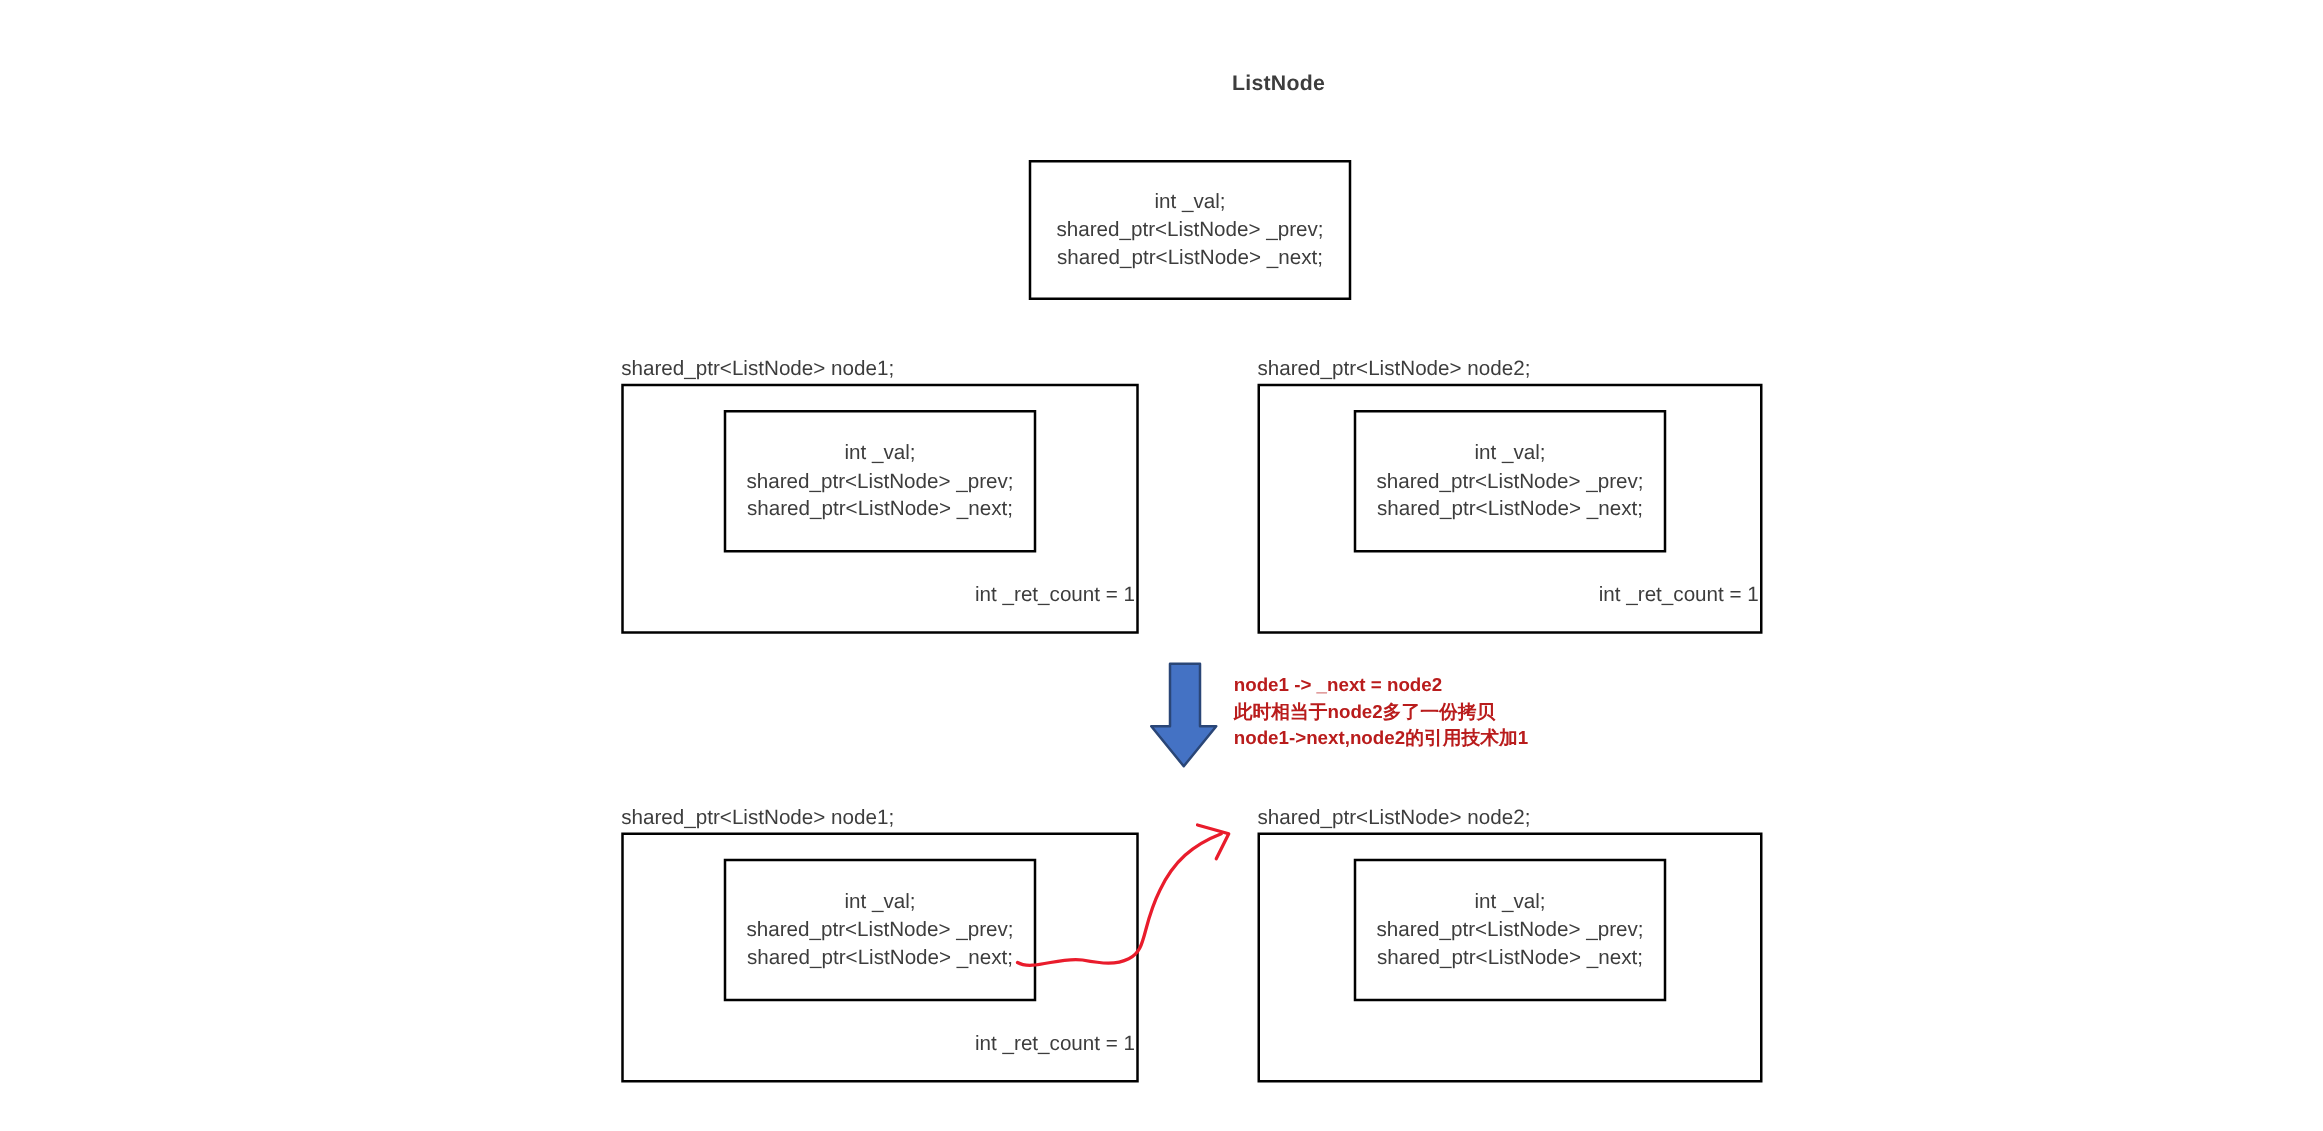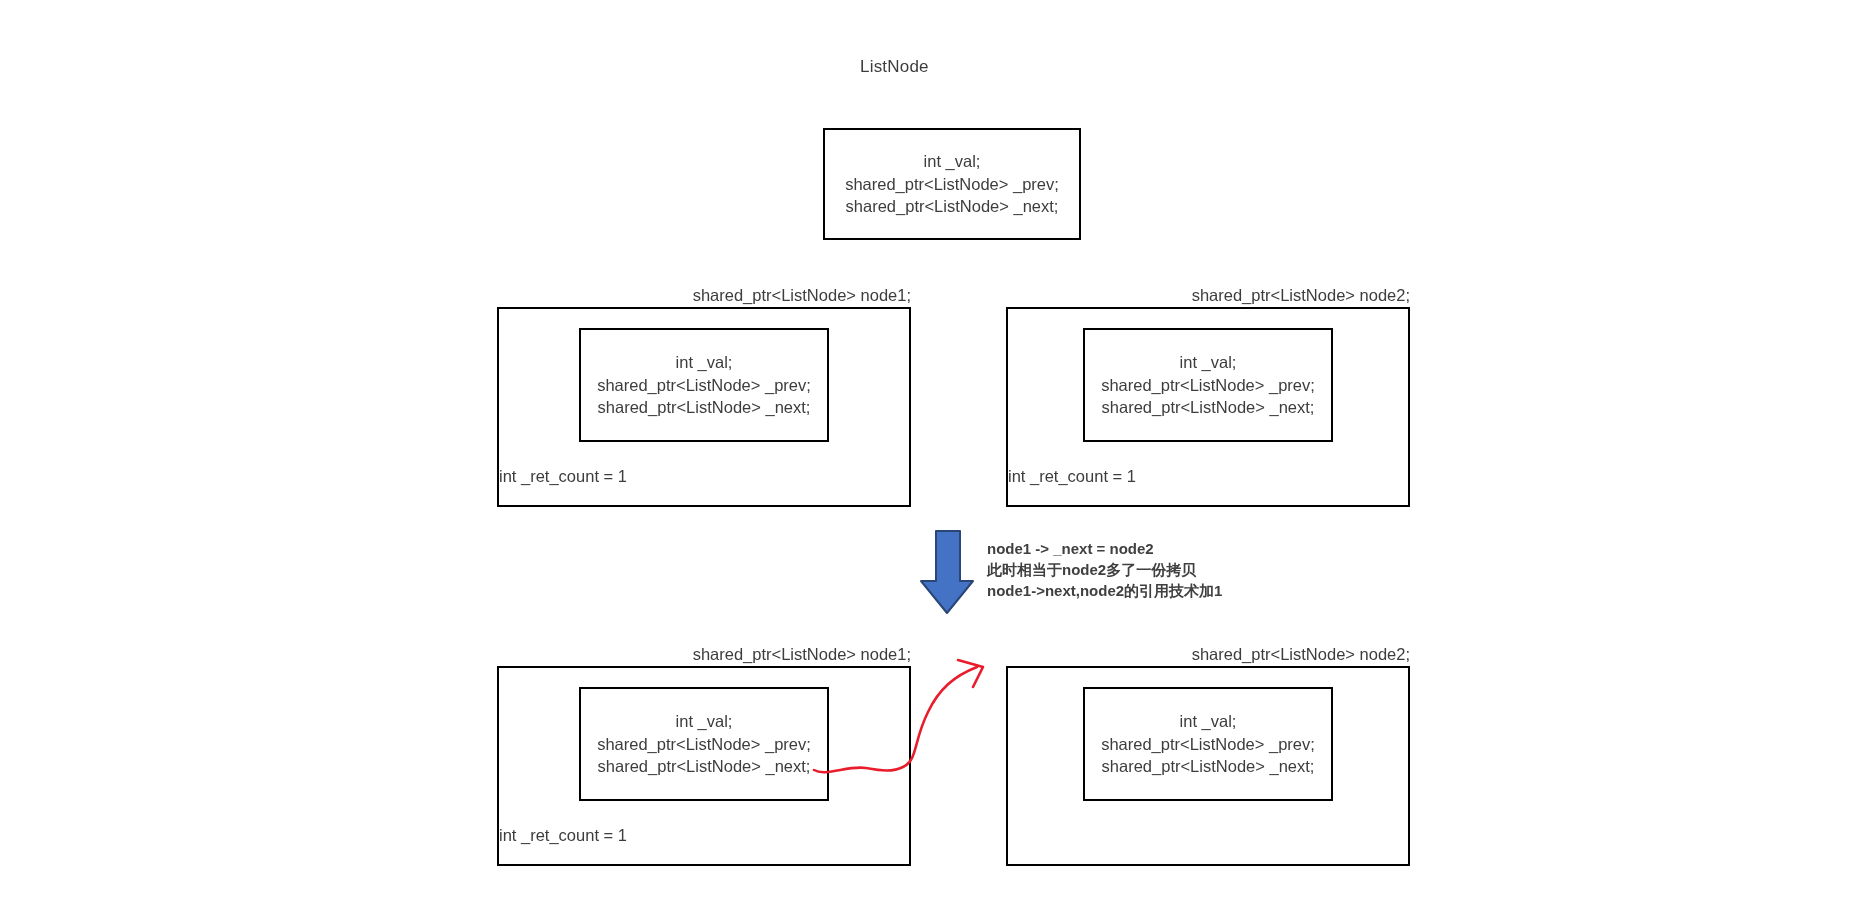--- a/index.html
+++ b/index.html
@@ -10,23 +10,24 @@
     background: #ffffff;
     font-family: "Liberation Sans", sans-serif;
     color: #3d3d3d;
     overflow: hidden;
   }
   .diagram-title {
     position: absolute;
     left: 860px;
     top: 57px;
     width: 200px;
-    text-align: left;
+    text-align: right;
     font-size: 17px;
     letter-spacing: 0.2px;
+    font-weight: bold;
   }
   .struct-box {
     position: absolute;
     border: 2px solid #000;
     display: flex;
     flex-direction: column;
     justify-content: center;
     align-items: center;
     text-align: center;
     font-size: 16.5px;
@@ -38,21 +39,21 @@
     top: 128px;
     width: 254px;
     height: 108px;
   }
   .node-group {
     position: absolute;
   }
   .decl-label {
     height: 18px;
     margin-bottom: 3px;
-    text-align: right;
+    text-align: left;
     font-size: 16.5px;
     white-space: nowrap;
   }
   .outer-box {
     position: relative;
     border: 2px solid #000;
     height: 196px;
     background: #fff;
   }
   .inner-box {
@@ -68,33 +69,33 @@
     justify-content: center;
     align-items: center;
     text-align: center;
     font-size: 16.5px;
     line-height: 22.5px;
     background: #fff;
   }
   .ret-count {
     position: absolute;
     left: 0;
-    right: 12px;
+    right: 1px;
     top: 158px;
-    text-align: left;
+    text-align: right;
     font-size: 16.5px;
     white-space: nowrap;
   }
   .annotation {
     position: absolute;
     left: 987px;
     top: 538px;
     font-size: 15px;
     line-height: 21px;
-    color: #404040;
+    color: #b91c1c;
     font-weight: 600;
     white-space: nowrap;
   }
   .overlay {
     position: absolute;
     left: 0;
     top: 0;
     pointer-events: none;
   }
 </style>

